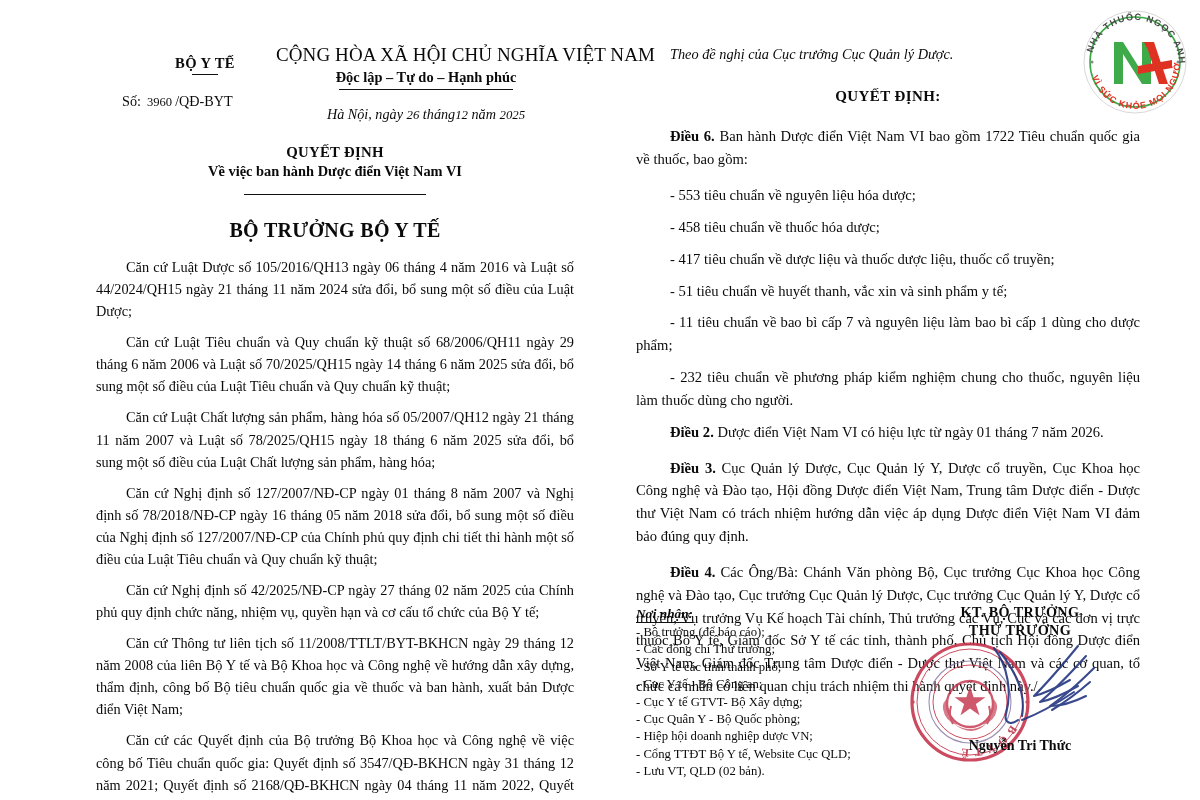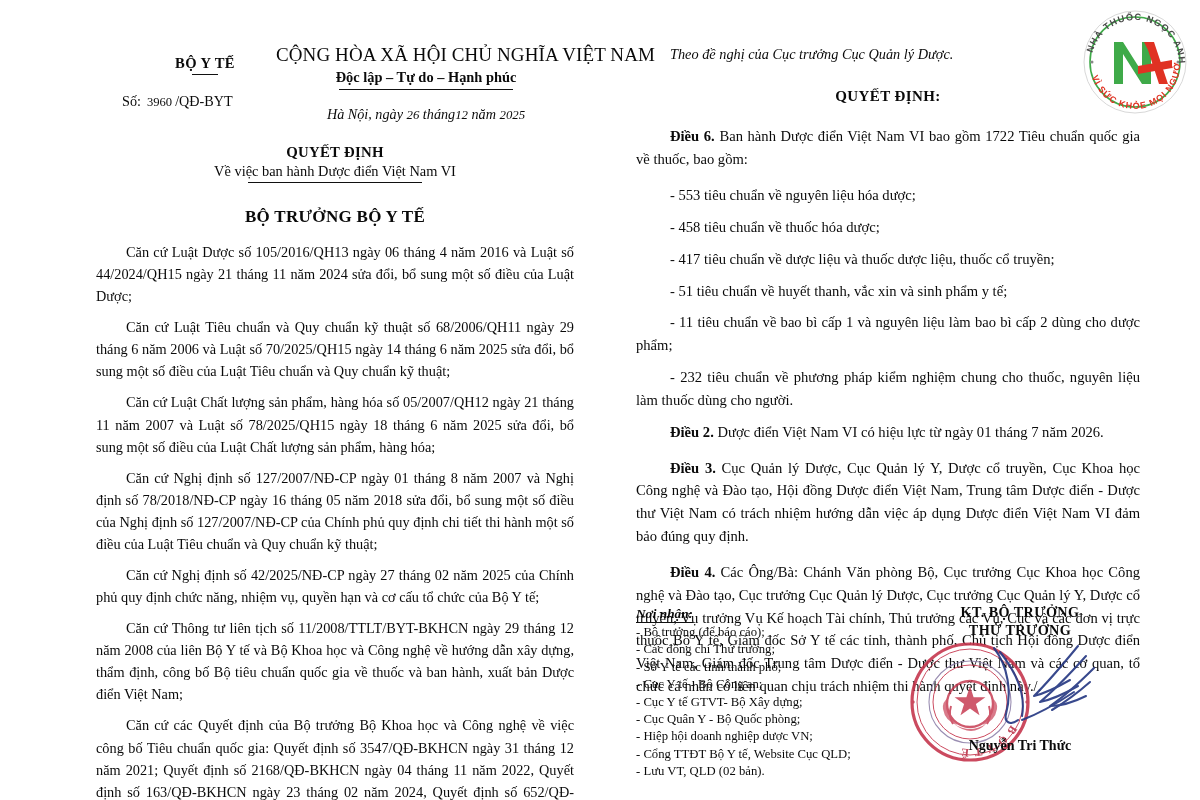--- a/index.html
+++ b/index.html
@@ -120,38 +120,38 @@
   .title-block {
     text-align: center;
     margin-top: 22px;
   }
   .t-qd {
     font-weight: bold;
     font-size: 14.8px;
     letter-spacing: .3px;
   }
   .t-sub {
-    font-weight: normal;
+    font-weight: bold;
     font-size: 14.4px;
     margin-top: 2px;
     display: inline-block;
     position: relative;
-    padding-bottom: 3px;
+    padding-bottom: 15px;
   }
   .t-sub::after {
     content: "";
     position: absolute;
     left: 14%;
     right: 14%;
     bottom: 0;
     border-bottom: 1.3px solid #111;
   }
   .t-minister {
     font-weight: bold;
-    font-size: 17px;
+    font-size: 20px;
     letter-spacing: .3px;
     margin-top: 24px;
   }
 
   
   .theo-de-nghi {
     font-style: italic;
     font-size: 14.3px;
     text-indent: 34px;
     margin: 0;
@@ -323,21 +323,21 @@
     <p class="theo-de-nghi">Theo đề nghị của Cục trưởng Cục Quản lý Dược.</p>
 
     <div class="qd-head">QUYẾT ĐỊNH:</div>
 
     <p class="art"><b>Điều 6.</b><span> Ban hành Dược điển Việt Nam VI bao gồm 1722 Tiêu chuẩn quốc gia về thuốc, bao gồm:</span></p>
 
     <p class="bullet">- 553 tiêu chuẩn về nguyên liệu hóa dược;</p>
     <p class="bullet">- 458 tiêu chuẩn về thuốc hóa dược;</p>
     <p class="bullet">- 417 tiêu chuẩn về dược liệu và thuốc dược liệu, thuốc cổ truyền;</p>
     <p class="bullet">- 51 tiêu chuẩn về huyết thanh, vắc xin và sinh phẩm y tế;</p>
-    <p class="bullet">- 11 tiêu chuẩn về bao bì cấp 1 và nguyên liệu làm bao bì cấp 2 dùng cho dược phẩm;</p>
+    <p class="bullet">- 11 tiêu chuẩn về bao bì cấp 7 và nguyên liệu làm bao bì cấp 1 dùng cho dược phẩm;</p>
     <p class="bullet">- 232 tiêu chuẩn về phương pháp kiểm nghiệm chung cho thuốc, nguyên liệu làm thuốc dùng cho người.</p>
 
     <p class="art"><b>Điều 2.</b><span> Dược điển Việt Nam VI có hiệu lực từ ngày 01 tháng 7 năm 2026.</span></p>
 
     <p class="art"><b>Điều 3.</b><span> Cục Quản lý Dược, Cục Quản lý Y, Dược cổ truyền, Cục Khoa học Công nghệ và Đào tạo, Hội đồng Dược điển Việt Nam, Trung tâm Dược điển - Dược thư Việt Nam có trách nhiệm hướng dẫn việc áp dụng Dược điển Việt Nam VI  đảm bảo đúng quy định.</span></p>
 
     <p class="art"><b>Điều 4.</b><span> Các Ông/Bà: Chánh Văn phòng Bộ, Cục trưởng Cục Khoa học Công nghệ và Đào tạo, Cục trưởng Cục Quản lý Dược, Cục trưởng Cục Quản lý Y, Dược cổ truyền, Vụ trưởng Vụ Kế hoạch Tài chính, Thủ trưởng các Vụ, Cục và các đơn vị trực thuộc Bộ Y tế, Giám đốc Sở Y tế các tỉnh, thành phố, Chủ tịch Hội đồng Dược điển Việt Nam, Giám đốc Trung tâm Dược điển - Dược thư Việt Nam và các cơ quan, tổ chức cá nhân có liên quan chịu trách nhiệm thi hành quyết định này./.</span></p>
 
   </div>
 

